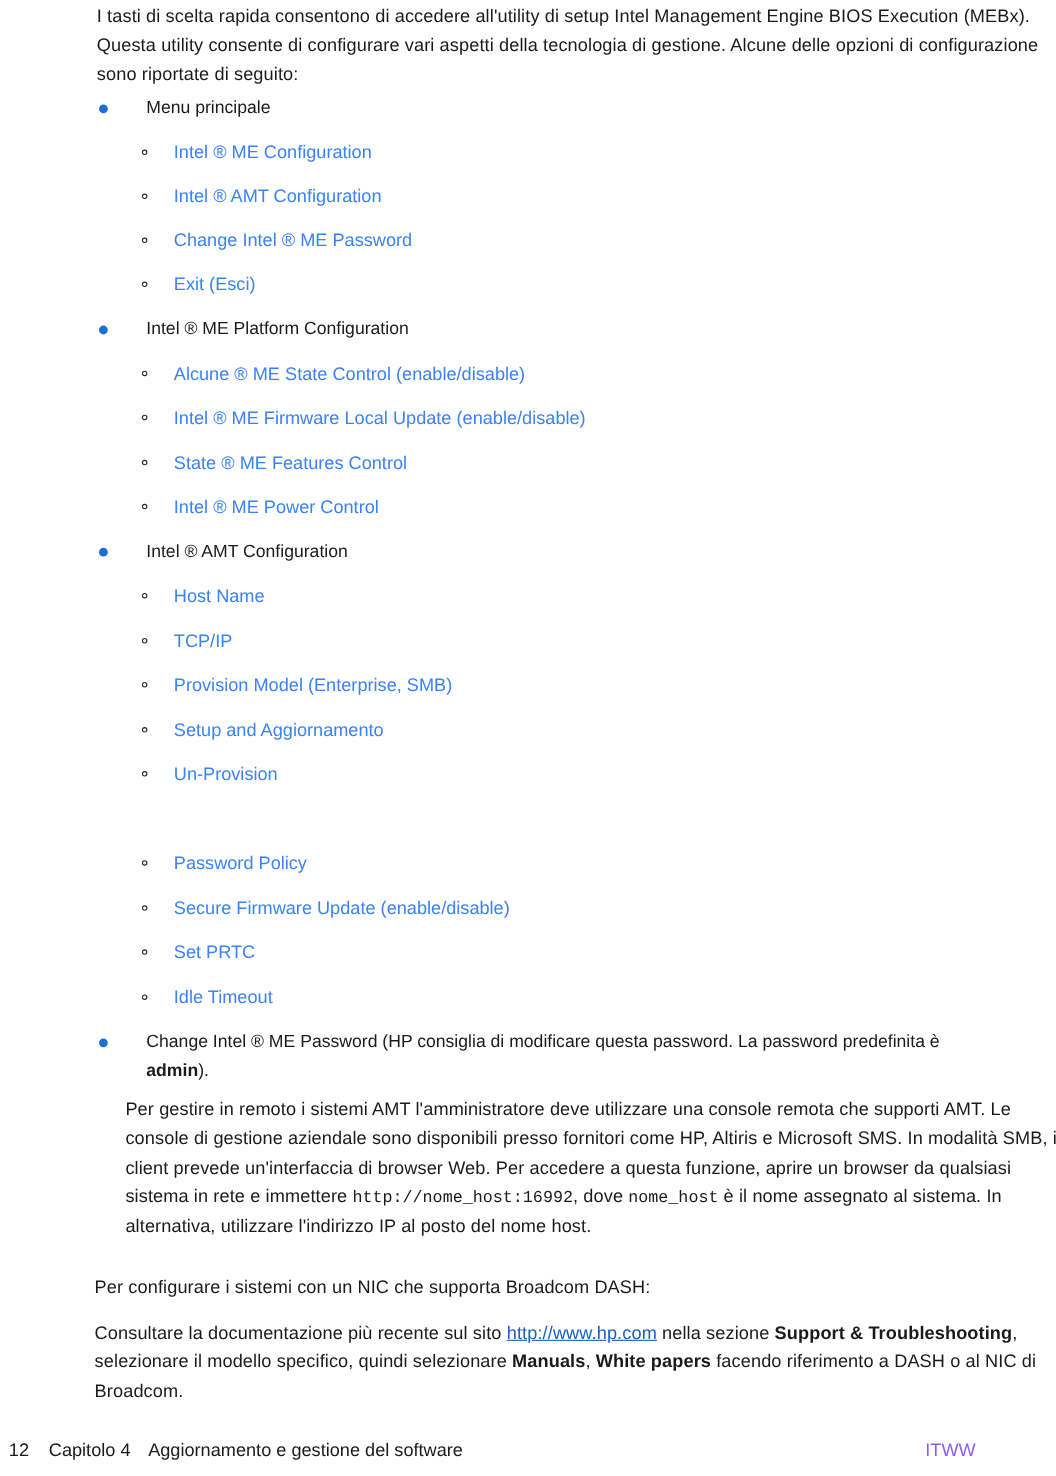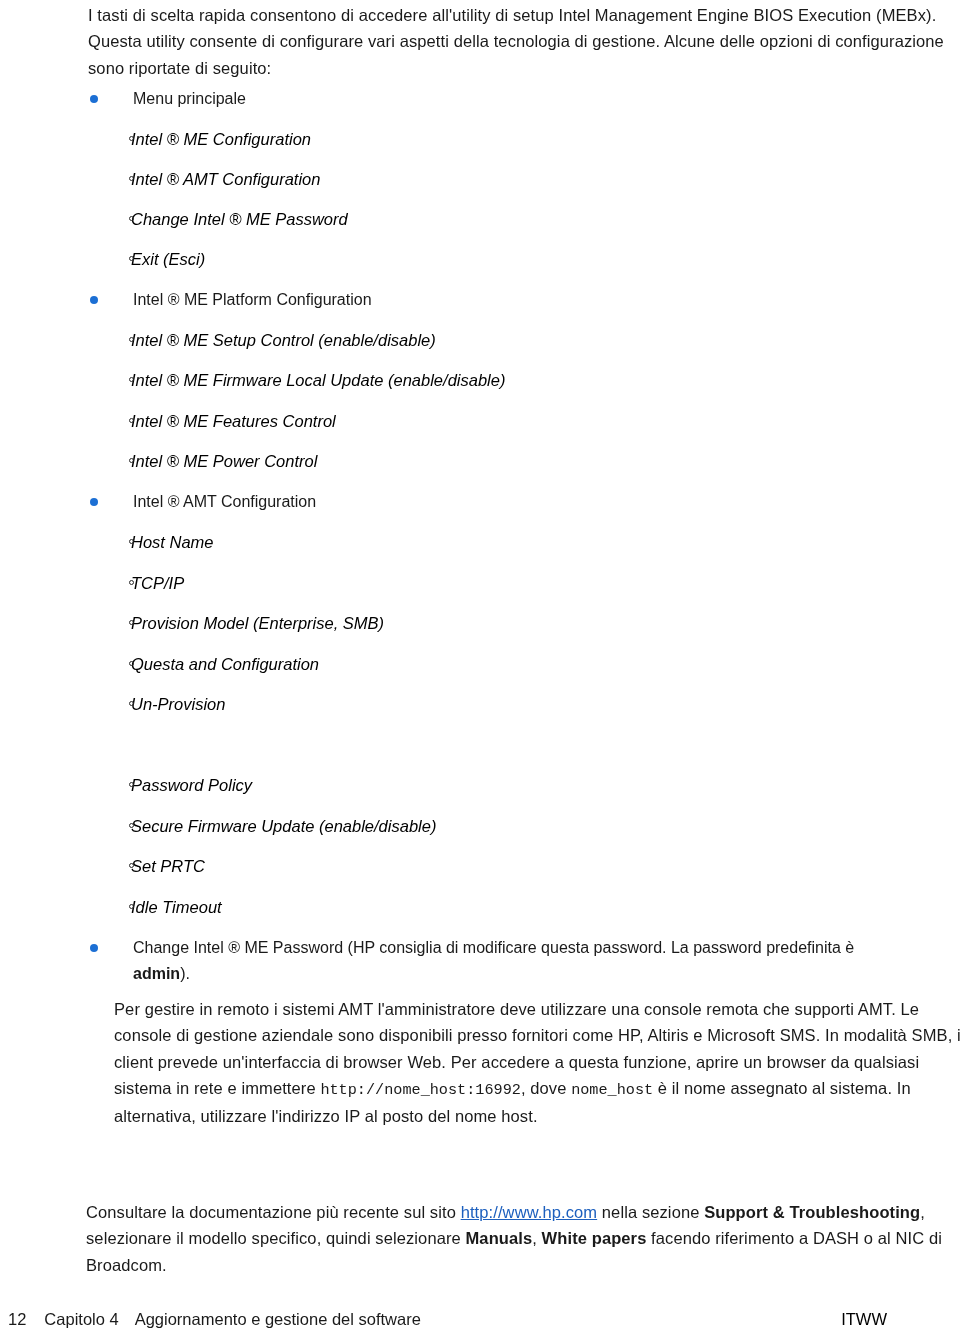--- a/index.html
+++ b/index.html
@@ -73,25 +73,24 @@
     top: 10px;
     width: 5px;
     height: 5px;
     border-radius: 50%;
     border: 1.3px solid #2a2a2a;
     background: transparent;
     box-sizing: border-box;
   }
   .l2-text {
     display: block;
-    margin-left: 43px;
+    margin-left: 70px;
     font-size: 16.5px;
     line-height: 26.3px;
-    color: #000000;
-    font-style: italic;
+    color: #3b82f6;
   }
 
   b, .bold { font-weight: bold; }
 
   .mono {
     font-family: "Liberation Mono", "DejaVu Sans Mono", monospace;
     font-size: 15.2px;
     letter-spacing: 0px;
   }
 
@@ -113,21 +112,21 @@
     top: 0;
     font-size: 16.5px;
     color: #1a1a1a;
     white-space: pre;
   }
   .footer-right {
     position: absolute;
     right: 13px;
     top: 0;
     font-size: 16.5px;
-    color: #000000;
+    color: #8b5cf6;
   }
   .fnum { margin-right: 18px; }
   .fchap { margin-right: 16px; }
 </style>
 </head>
 <body>
 
 <div class="page">
 
   <div class="para" id="intro-paragraph">I tasti di scelta rapida consentono di accedere all'utility di setup Intel Management Engine BIOS Execution (MEBx). Questa utility consente di configurare vari aspetti della tecnologia di gestione. Alcune delle opzioni di configurazione sono riportate di seguito:</div>
@@ -154,29 +153,29 @@
     <span class="l2-text">Exit (Esci)</span>
   </div>
 
   <div class="l1-item" style="top:287px;">
     <span class="l1-bullet"></span>
     <span class="l1-text">Intel ® ME Platform Configuration</span>
   </div>
 
   <div class="l2-item" style="top:327px;">
     <span class="l2-bullet"></span>
-    <span class="l2-text">Intel ® ME Setup Control (enable/disable)</span>
+    <span class="l2-text">Alcune ® ME State Control (enable/disable)</span>
   </div>
   <div class="l2-item" style="top:367px;">
     <span class="l2-bullet"></span>
     <span class="l2-text">Intel ® ME Firmware Local Update (enable/disable)</span>
   </div>
   <div class="l2-item" style="top:408px;">
     <span class="l2-bullet"></span>
-    <span class="l2-text">Intel ® ME Features Control</span>
+    <span class="l2-text">State ® ME Features Control</span>
   </div>
   <div class="l2-item" style="top:448px;">
     <span class="l2-bullet"></span>
     <span class="l2-text">Intel ® ME Power Control</span>
   </div>
 
   <div class="l1-item" style="top:489px;">
     <span class="l1-bullet"></span>
     <span class="l1-text">Intel ® AMT Configuration</span>
   </div>
@@ -188,21 +187,21 @@
   <div class="l2-item" style="top:570px;">
     <span class="l2-bullet"></span>
     <span class="l2-text">TCP/IP</span>
   </div>
   <div class="l2-item" style="top:610px;">
     <span class="l2-bullet"></span>
     <span class="l2-text">Provision Model (Enterprise, SMB)</span>
   </div>
   <div class="l2-item" style="top:651px;">
     <span class="l2-bullet"></span>
-    <span class="l2-text">Questa and Configuration</span>
+    <span class="l2-text">Setup and Aggiornamento</span>
   </div>
   <div class="l2-item" style="top:691px;">
     <span class="l2-bullet"></span>
     <span class="l2-text">Un-Provision</span>
   </div>
   <div class="l2-item" style="top:772px;">
     <span class="l2-bullet"></span>
     <span class="l2-text">Password Policy</span>
   </div>
   <div class="l2-item" style="top:813px;">
@@ -220,20 +219,21 @@
 
   <div class="l1-item" style="top:935px; width:810px;">
     <span class="l1-bullet"></span>
     <span class="l1-text"><span>Change Intel ® ME Password (HP consiglia di modificare questa password. La password predefinita è </span><b>admin</b><span>).</span></span>
   </div>
 
   <div class="para" style="left:86px; top:996px; width:866px;margin-left:28px;">
     <span>Per gestire in remoto i sistemi AMT l'amministratore deve utilizzare una console remota che supporti AMT. Le console di gestione aziendale sono disponibili presso fornitori come HP, Altiris e Microsoft SMS. In modalità SMB, il client prevede un'interfaccia di browser Web. Per accedere a questa funzione, aprire un browser da qualsiasi sistema in rete e immettere </span><span class="mono">http://nome_host:16992</span><span>, dove </span><span class="mono">nome_host</span><span> è il nome assegnato al sistema. In alternativa, utilizzare l'indirizzo IP al posto del nome host.</span>
   </div>
 
+  <div class="para" style="left:86px; top:1157px; width:866px;">Per configurare i sistemi con un NIC che supporta Broadcom DASH:</div>
 
   <div class="para" style="left:86px; top:1199px; width:872px;">
     <span>Consultare la documentazione più recente sul sito </span><a class="weblink" href="#">http://www.hp.com</a><span> nella sezione </span><b>Support &amp; Troubleshooting</b><span>, selezionare il modello specifico, quindi selezionare </span><b>Manuals</b><span>, </span><b>White papers</b><span> facendo riferimento a DASH o al NIC di Broadcom.</span>
   </div>
 
   <div id="page-footer">
     <div class="footer-left"><span class="fnum">12</span><span class="fchap">Capitolo 4</span><span>Aggiornamento e gestione del software</span></div>
     <div class="footer-right">ITWW</div>
   </div>
 

